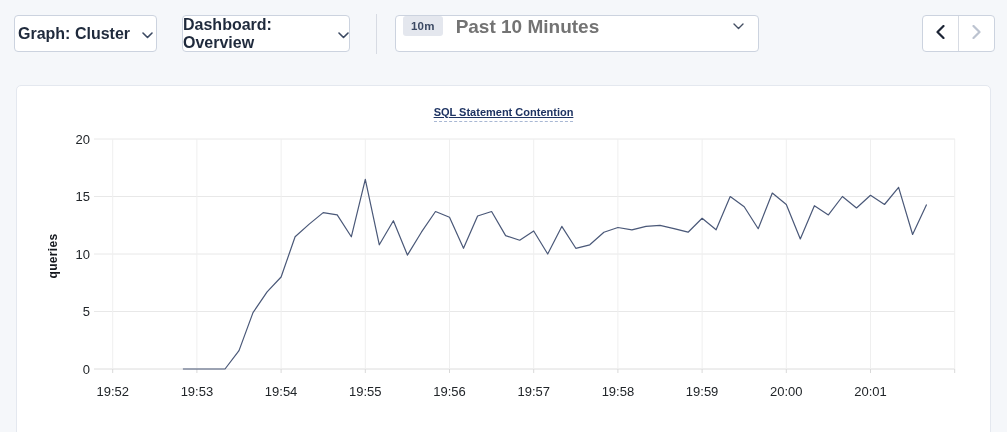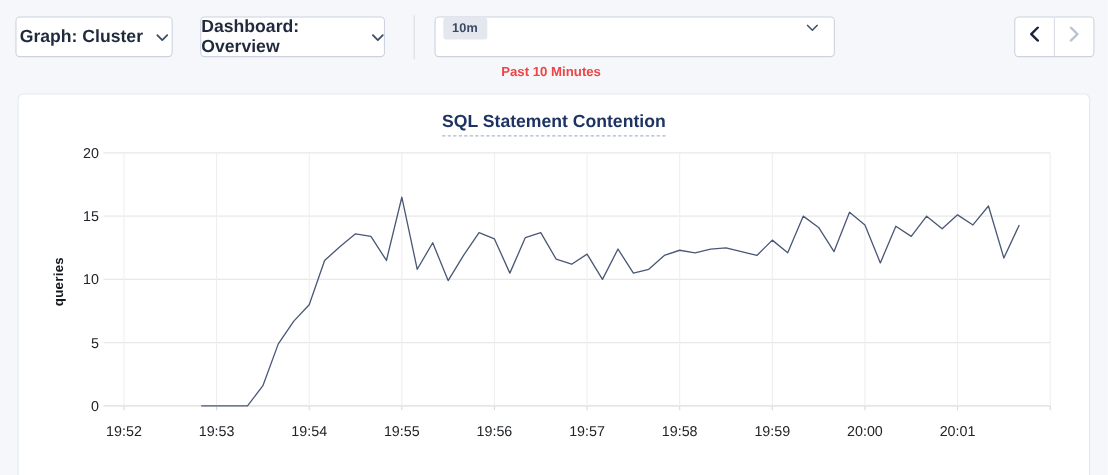--- a/index.html
+++ b/index.html
@@ -25,42 +25,42 @@
   .vdivider  { width:1px; height:40px; background:#d7dbe3; margin-left:26px; }
   .timebox {
     margin-left:18px; width:364px; height:37px; background:#fff;
     border:1px solid #ccd3df; border-radius:4px;
     display:flex; align-items:flex-start; padding:0 14px 0 7px; cursor:pointer;
   }
   .badge {
     background:#e4e7ee; color:#3b4963; font-size:11.5px; font-weight:700;
     padding:4px 8px; border-radius:3px; letter-spacing:0.2px;
   }
-  .timebox .tw-label { margin-left:13px; font-size:12px; font-weight:600; color:#ef4444;margin-top:42px; }
+  .timebox .tw-label { margin-left:13px; font-size:19px; font-weight:600; color:#737373; }
   .timebox .chev { margin-left:auto; }
   .arrow-group {
     margin-left:auto; width:73px; height:37px; background:#fff;
     border:1px solid #ccd3df; border-radius:4px; display:flex;
   }
   .arrow-half {
     flex:1; display:flex; align-items:center; justify-content:center; cursor:pointer;
   }
   .arrow-half.prev { border-right:1px solid #d7dbe3; }
   .now-btn {
     margin-left:13px; width:59px; color:#9aa4b4; cursor:default;
   }
   
   .panel {
     position:absolute; left:16px; top:85px; width:975px; height:360px;
     background:#fff; border:1px solid #e4e8ef; border-radius:5px;
   }
   .chart-title-wrap { position:absolute; top:16px; width:100%; text-align:center; z-index:2; }
   .chart-title {
-    display:inline-block; font-size:16px; font-weight:700; color:#1e3362;
-    border-bottom:1px dashed #a9b8d4; padding-bottom:3px; cursor:help;
+    display:inline-block; font-size:11px; font-weight:700; color:#1e3362;
+    border-bottom:1px dashed #a9b8d4; padding-bottom:3px; cursor:help;text-decoration:underline;
   }
   svg.chart { position:absolute; left:0; top:0; display:block; }
   svg text { font-family:"Liberation Sans", sans-serif; }
   .tick   { font-size:13px; fill:#212529; }
   .ylabel { font-size:12px; font-weight:700; fill:#15181e; letter-spacing:0.3px; }
 </style>
 </head>
 <body>
 
 <div class="toolbar">

